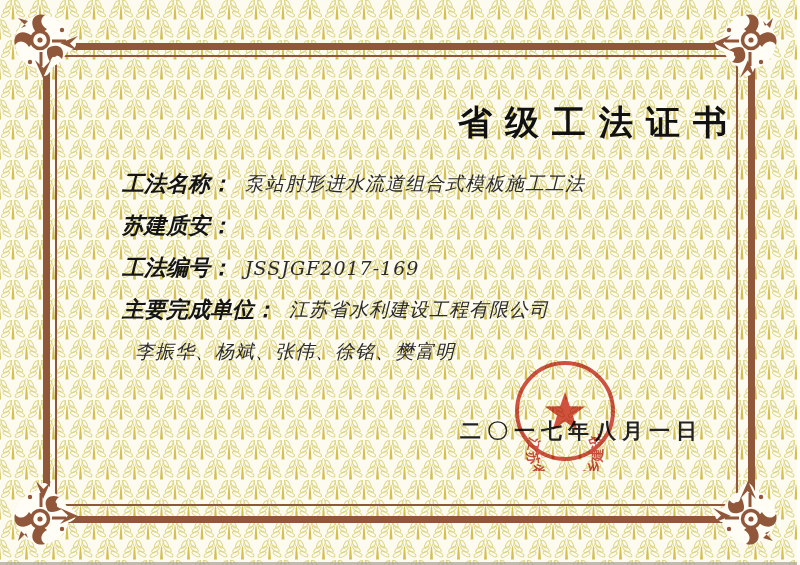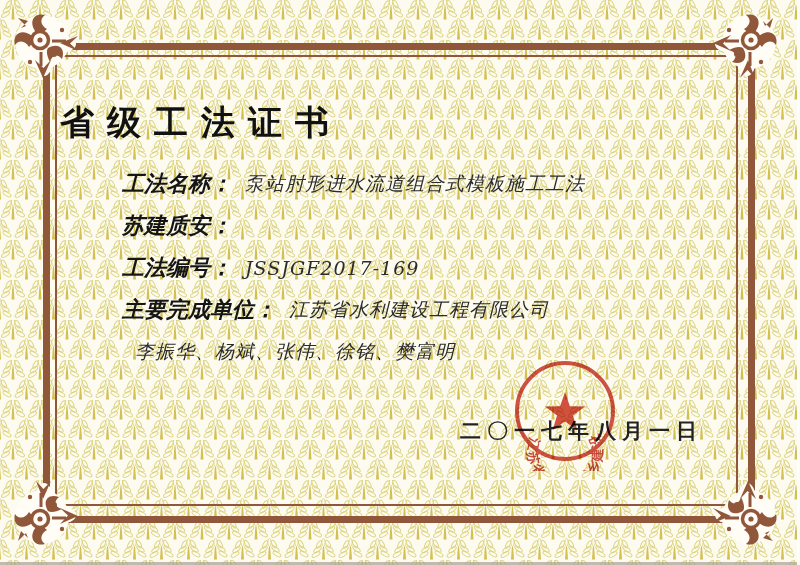--- a/index.html
+++ b/index.html
@@ -19,21 +19,21 @@
     position:absolute;left:55px;top:55px;width:679px;height:447px;
     border:2px solid #91573b;z-index:1;
   }
   .ornament{position:absolute;width:90px;height:90px;z-index:2;}
   .orn-tl{left:2px;top:2px;}
   .orn-tr{left:699px;top:2px;transform:rotate(90deg);}
   .orn-br{left:699px;top:467px;transform:rotate(180deg);}
   .orn-bl{left:2px;top:467px;transform:rotate(270deg);}
   .title{
     position:absolute;left:60px;top:100px;width:680px;
-    margin:0;text-align:left;
+    margin:0;text-align:right;
     font-size:34px;font-weight:bold;color:#111;
     letter-spacing:13px;z-index:3;
     font-family:"Liberation Sans", sans-serif;
   }
   .fields{position:absolute;left:122px;top:163px;z-index:3;font-style:italic;}
   .row{height:42px;display:flex;align-items:center;}
   .field-label{
     font-size:22px;font-weight:bold;color:#151515;
     font-family:"Liberation Sans", sans-serif;
     white-space:nowrap;

